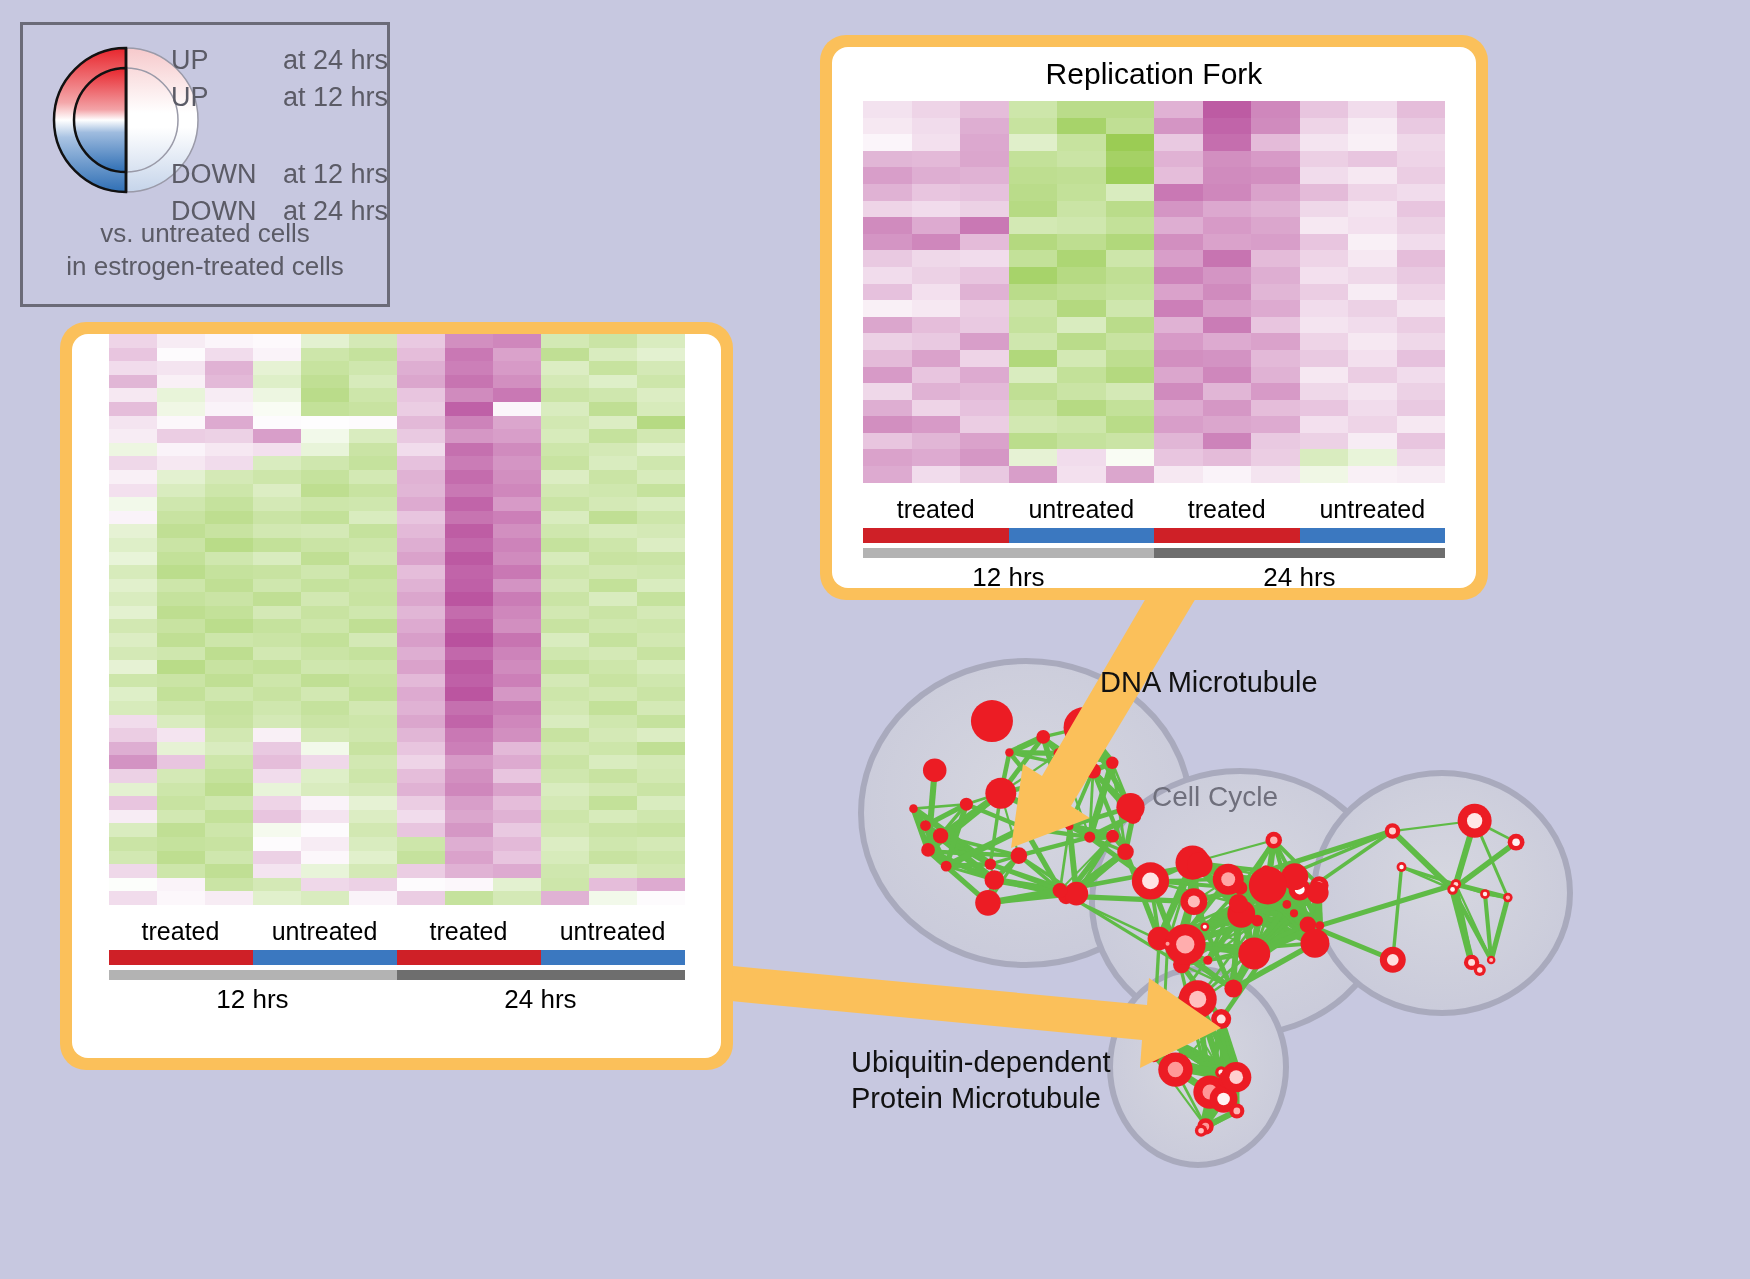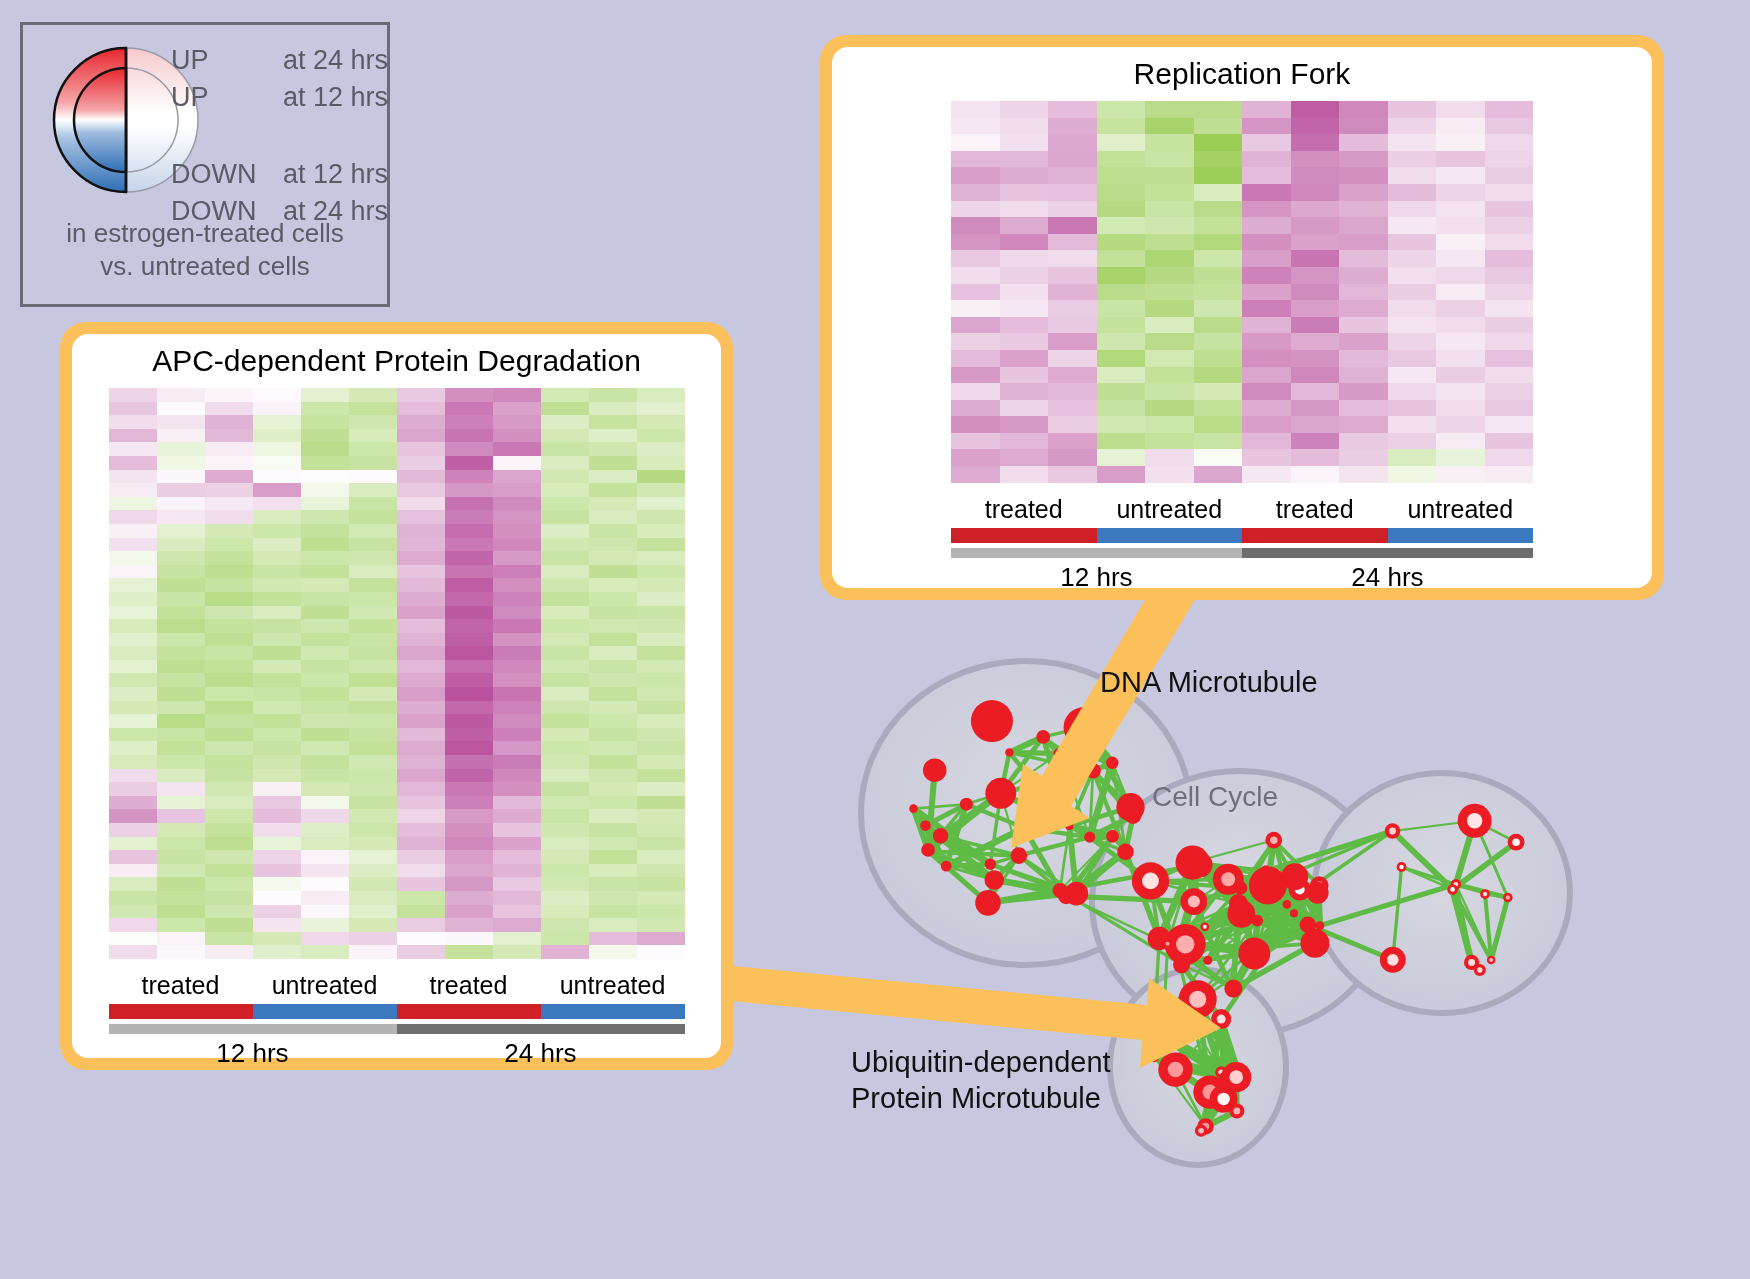--- a/index.html
+++ b/index.html
@@ -42,21 +42,21 @@
   .key-sw{width:24px;height:24px;border:1px solid #444;box-sizing:border-box;}
   .key-lb{font-size:28px;color:#000;}
   .keys{margin-top:6px;margin-left:46px;align-self:center;}
 
   
   .card{position:absolute;background:#fbc05a;border-radius:26px;padding:12px;box-sizing:border-box;}
   .card .inner{background:#fff;width:100%;height:100%;border-radius:16px;box-sizing:border-box;
                display:flex;flex-direction:column;align-items:center;}
   .card-title{font-size:30px;color:#000;margin-top:10px;margin-bottom:10px;text-align:center;}
 
-  #card-replication{left:820px;top:35px;width:844px;height:565px;}
+  #card-replication{left:820px;top:35px;width:668px;height:565px;}
   #card-apc{left:60px;top:322px;width:673px;height:748px;}
 
   .hm-wrap{display:flex;flex-direction:column;}
   .heatmap{display:grid;grid-auto-flow:row;}
   .heatmap div{width:100%;height:100%;}
 
   .axis{display:grid;grid-template-columns:repeat(4,1fr);}
   .axis-lbl{text-align:center;font-size:25px;color:#000;}
   .bar{height:15px;}
   .bar.red{background:#cf2027;}
@@ -125,22 +125,22 @@
         <span class="wl-a">DOWN</span>
         <span class="wl-b">at 12 hrs</span>
       </div>
       <div class="wl-row">
         <span class="wl-a">DOWN</span>
         <span class="wl-b">at 24 hrs</span>
       </div>
     </div>
 
     <div class="wheel-caption">
+      <div>vs. untreated cells</div>
       <div>in estrogen-treated cells</div>
-      <div>vs. untreated cells</div>
     </div>
   </div>
 
 
   <div class="card" id="card-replication">
     <div class="inner">
       <div class="card-title">Replication Fork</div>
       <div class="hm-wrap">
         <div class="heatmap" id="hm-rep" style="grid-template-columns: repeat(12, 48.5px); grid-auto-rows: 16.6px;">
             <div style="background: rgb(243, 226, 239);"></div>
@@ -439,21 +439,20 @@
         <div class="hrs-row">
           <div class="hrs">12 hrs</div>
           <div class="hrs">24 hrs</div>
         </div>
       </div>
     </div>
   </div>
 
   <div class="card" id="card-apc">
     <div class="inner">
-      <div class="card-title">APC-dependent Protein Degradation</div>
       <div class="hm-wrap">
         <div class="heatmap" id="hm-apc" style="grid-template-columns: repeat(12, 48px); grid-auto-rows: 13.6px;">
             <div style="background: rgb(238, 212, 231);"></div>
             <div style="background: rgb(247, 236, 244);"></div>
             <div style="background: rgb(251, 245, 250);"></div>
             <div style="background: rgb(253, 249, 252);"></div>
             <div style="background: rgb(227, 241, 208);"></div>
             <div style="background: rgb(212, 233, 182);"></div>
             <div style="background: rgb(233, 201, 225);"></div>
             <div style="background: rgb(210, 143, 192);"></div>

